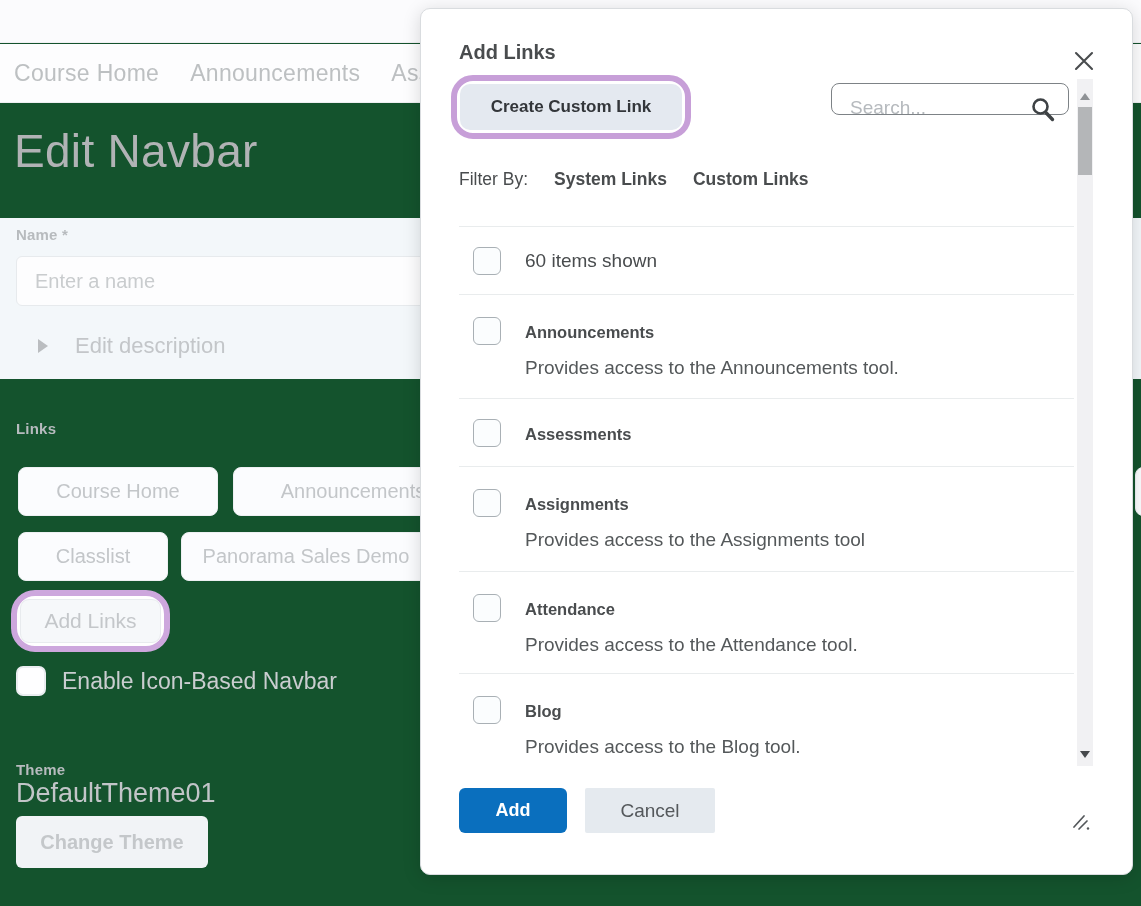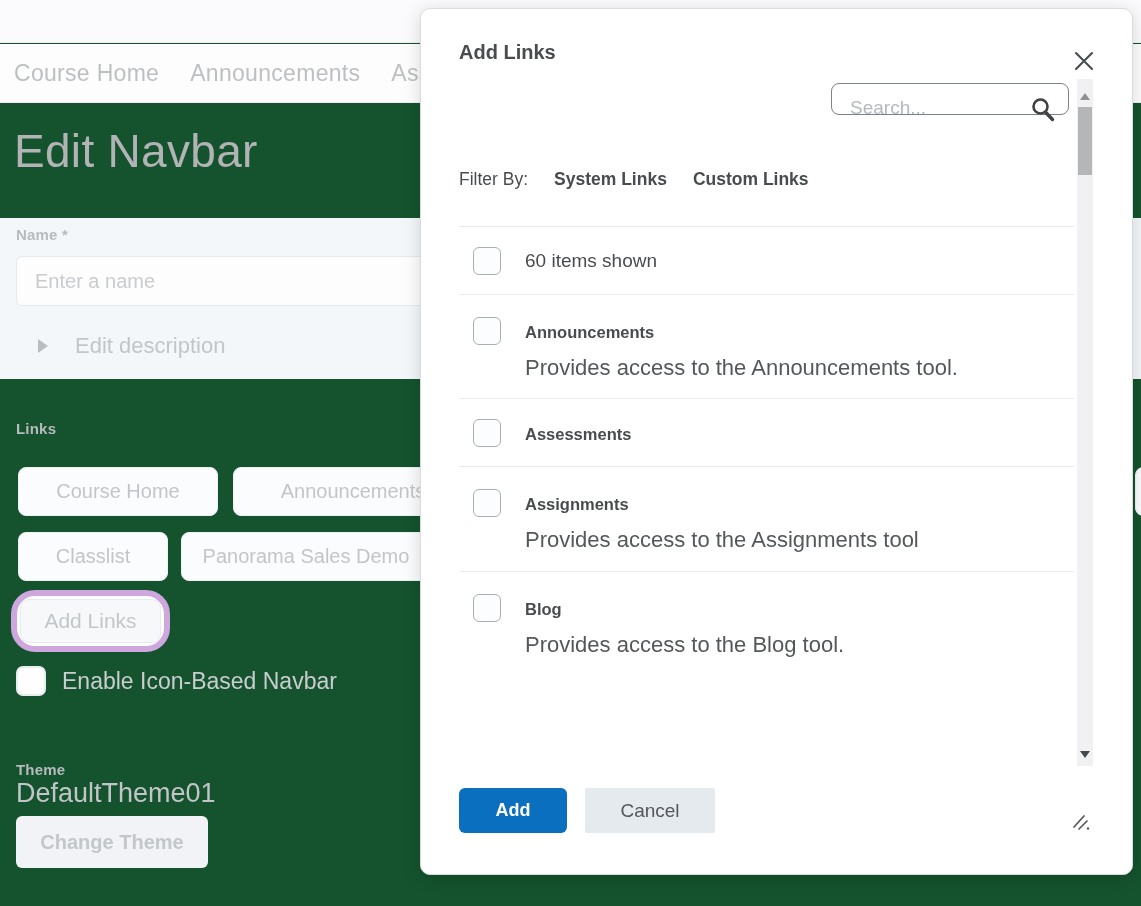--- a/index.html
+++ b/index.html
@@ -45,21 +45,21 @@
   .search-input::placeholder{color:#b5b9bd;}
   .search-icon{position:absolute;right:12px;top:12px;}
   .filter-row{position:absolute;left:38px;top:160px;display:flex;gap:26px;font-size:17.5px;color:#494c4e;}
   .filter-opt{font-weight:600;cursor:pointer;}
   .list{position:absolute;left:38px;top:217px;width:615px;height:540px;overflow:hidden;}
   .row{border-top:1px solid #e9eced;display:flex;align-items:flex-start;padding-top:20px;}
   .row.tall{padding-top:22px;}
   .cbx{width:28px;height:28px;margin-left:14px;margin-right:24px;border:1px solid #a9b0b5;border-radius:6px;background:#fbfdfe;flex-shrink:0;cursor:pointer;}
   .sum-text{font-size:19px;color:#494c4e;line-height:28px;}
   .itm-title{font-size:16.5px;font-weight:700;color:#494c4e;line-height:24px;padding-top:3px;}
-  .itm-desc{font-size:22px;color:#54585a;margin-top:11px;line-height:26px;}
+  .itm-desc{font-size:19px;color:#54585a;margin-top:11px;line-height:26px;}
   .r1{height:68px;}.r2{height:104px;}.r3{height:68px;}.r4{height:105px;}.r5{height:102px;}.r6{height:93px;}
   .scrollbar{position:absolute;left:656px;top:70px;width:16px;height:687px;background:#f1f1f3;}
   .sb-up{position:absolute;left:3px;top:14px;width:0;height:0;border-left:5px solid transparent;border-right:5px solid transparent;border-bottom:7px solid #8f9295;}
   .sb-thumb{position:absolute;left:1px;top:28px;width:14px;height:68px;background:#b4b6b8;}
   .sb-down{position:absolute;left:3px;bottom:8px;width:0;height:0;border-left:5px solid transparent;border-right:5px solid transparent;border-top:7px solid #46494c;}
   .add-btn{position:absolute;left:38px;top:779px;width:108px;height:45px;background:#0a6fbe;border:none;border-radius:6px;color:#fff;font-size:18px;font-weight:700;cursor:pointer;}
   .cancel-btn{position:absolute;left:164px;top:779px;width:130px;height:45px;background:#e5eaef;border:none;border-radius:2px;color:#54585b;font-size:19px;font-weight:400;cursor:pointer;}
   .resize{position:absolute;left:650px;top:804px;cursor:nwse-resize;}
 </style>
 </head>
@@ -105,20 +105,23 @@
   </div>
 
   <div class="modal">
     <div class="m-title">Add Links</div>
     <div class="m-close">
       <svg width="24" height="24" viewBox="0 0 24 24">
           <path d="M4 4 L20 20 M20 4 L4 20" stroke="#494c4e" stroke-width="2.1" stroke-linecap="round"></path>
         </svg>
     </div>
 
+    <div class="ring-m">
+      <div class="create-btn">Create Custom Link</div>
+    </div>
 
     <div class="search-wrap">
       <input class="search-input" type="text" placeholder="Search..." style="">
       <span class="search-icon">
         <svg width="26" height="26" viewBox="0 0 26 26">
             <circle cx="10.5" cy="10.5" r="7" fill="none" stroke="#3e4245" stroke-width="2.6"></circle>
             <path d="M15.8 16.5 L22.5 23.5" stroke="#3e4245" stroke-width="3.4" stroke-linecap="round"></path>
           </svg>
       </span>
     </div>
@@ -145,20 +148,27 @@
         <div class="cbx"></div>
         <div class="itm-title">Assessments</div>
       </div>
       <div class="row tall r4">
         <div class="cbx"></div>
         <div>
           <div class="itm-title">Assignments</div>
           <div class="itm-desc">Provides access to the Assignments tool</div>
         </div>
       </div>
+      <div class="row tall r5">
+        <div class="cbx"></div>
+        <div>
+          <div class="itm-title">Attendance</div>
+          <div class="itm-desc">Provides access to the Attendance tool.</div>
+        </div>
+      </div>
       <div class="row tall r6">
         <div class="cbx"></div>
         <div>
           <div class="itm-title">Blog</div>
           <div class="itm-desc">Provides access to the Blog tool.</div>
         </div>
       </div>
     </div>
 
     <div class="scrollbar">

